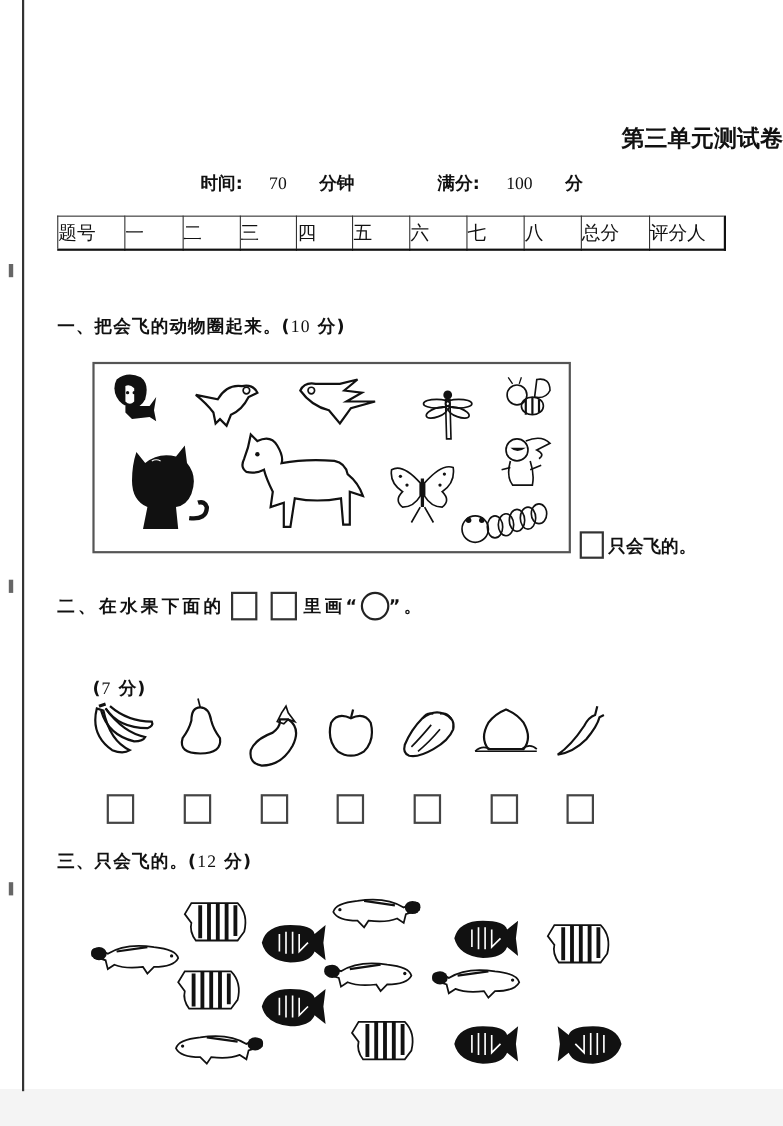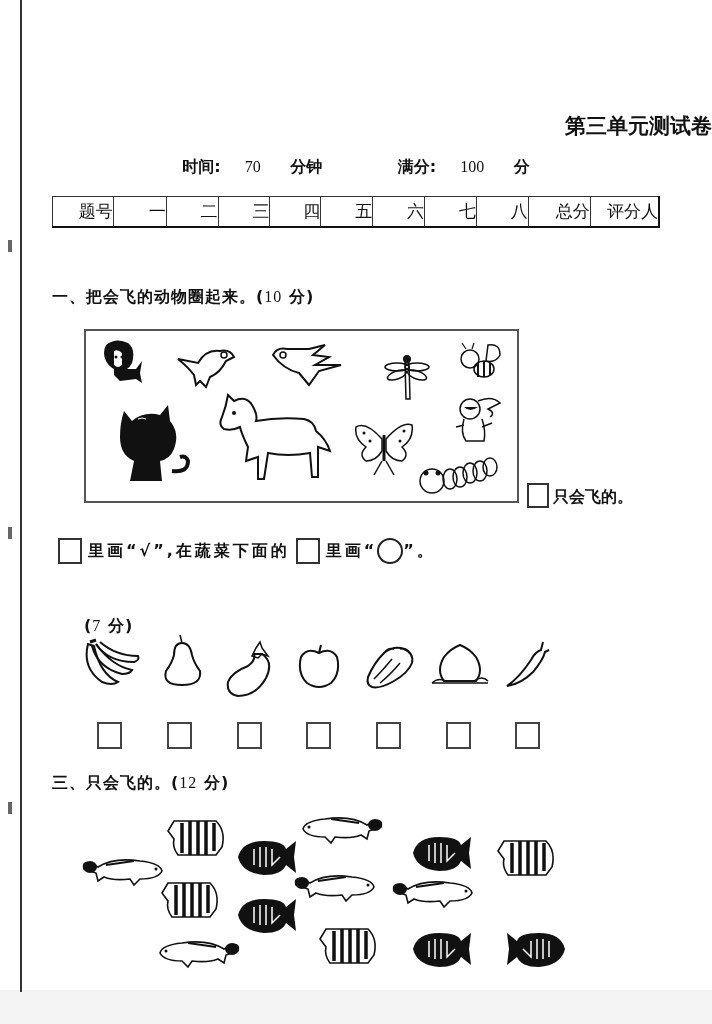--- a/index.html
+++ b/index.html
@@ -8,21 +8,21 @@
   .page { position:absolute; left:0; top:0; width:712px; height:990px; background:#fff; }
   .margin-line { position:absolute; left:20px; top:0; width:2px; height:992px; background:#333; }
   .margin-mark { position:absolute; left:8px; width:4px; height:12px; background:#666; }
   .title { position:absolute; left:0; width:712px; top:38px; text-align:center;
            font-family:"DejaVu Sans", sans-serif; font-size:42px; font-weight:bold; letter-spacing:1px; }
   .subtitle { position:absolute; left:0; width:712px; top:112px; text-align:right; font-size:21px; font-weight:bold; }
   .meta { position:absolute; left:0; width:712px; top:157px; text-align:center; font-size:16px; font-weight:bold; }
   .meta span { margin:0 12px; }
   .meta .num { font-family:"Liberation Serif", serif; font-weight:normal; }
   table.score { position:absolute; left:52px; top:196px; width:608px; border-collapse:collapse; font-size:17px; }
-  table.score td { border:1.5px solid #333; height:29px; text-align:right; padding:0; }
+  table.score td { border:1.5px solid #333; height:29px; text-align:left; padding:0; }
   table.score { border-bottom:2.5px solid #111; border-right:2.5px solid #111; }
   .q-head { position:absolute; left:52px; font-size:16px; font-weight:bold; letter-spacing:1px; }
   .q-head .num { font-family:"Liberation Serif", serif; font-weight:normal; }
   .animal-box { position:absolute; left:84px; top:329px; width:435px; height:174px; border:2px solid #555; box-sizing:border-box; }
   .pic { position:absolute; }
   .answer-line { position:absolute; left:527px; top:483px; font-size:16px; font-weight:bold; display:flex; align-items:flex-end; }
   .sq { display:inline-block; width:22px; height:25px; border:2px solid #333; box-sizing:border-box; vertical-align:middle; background:#fff; }
   .inline-sq { display:inline-block; width:24px; height:26px; border:2px solid #333; box-sizing:border-box; vertical-align:middle; margin:0 6px; }
   .circ { display:inline-block; width:26px; height:26px; border:2px solid #222; border-radius:50%; box-sizing:border-box; vertical-align:middle; }
   .fruit-sq { position:absolute; top:722px; width:25px; height:27px; border:2px solid #444; box-sizing:border-box; }
@@ -155,22 +155,22 @@
       <ellipse cx="72" cy="12" rx="7" ry="9" fill="none" stroke="#111" stroke-width="1.5"></ellipse>
     </svg>
   </div>
 
   <div class="answer-line">
     <span class="sq"></span>
     <span style="margin-left:4px">只会飞的。</span>
   </div>
 
   <div class="q-head" style="top:538px; letter-spacing:3px; display:flex; align-items:center;">
+    <span>二、在水果下面的</span>
     <span class="inline-sq"></span>
-    <span>里画“√”,在蔬菜下面的</span>
     <span class="inline-sq"></span>
     <span>里画“</span>
       <span class="circ"></span>
       <span>”。</span>
   </div>
   <div class="q-head" style="top:616px; left:84px;">
     <span>(</span><span class="num">7</span><span> 分)</span>
   </div>
 
   <svg class="pic" style="left:82px;top:638px" width="60" height="50" viewBox="0 0 60 50">

